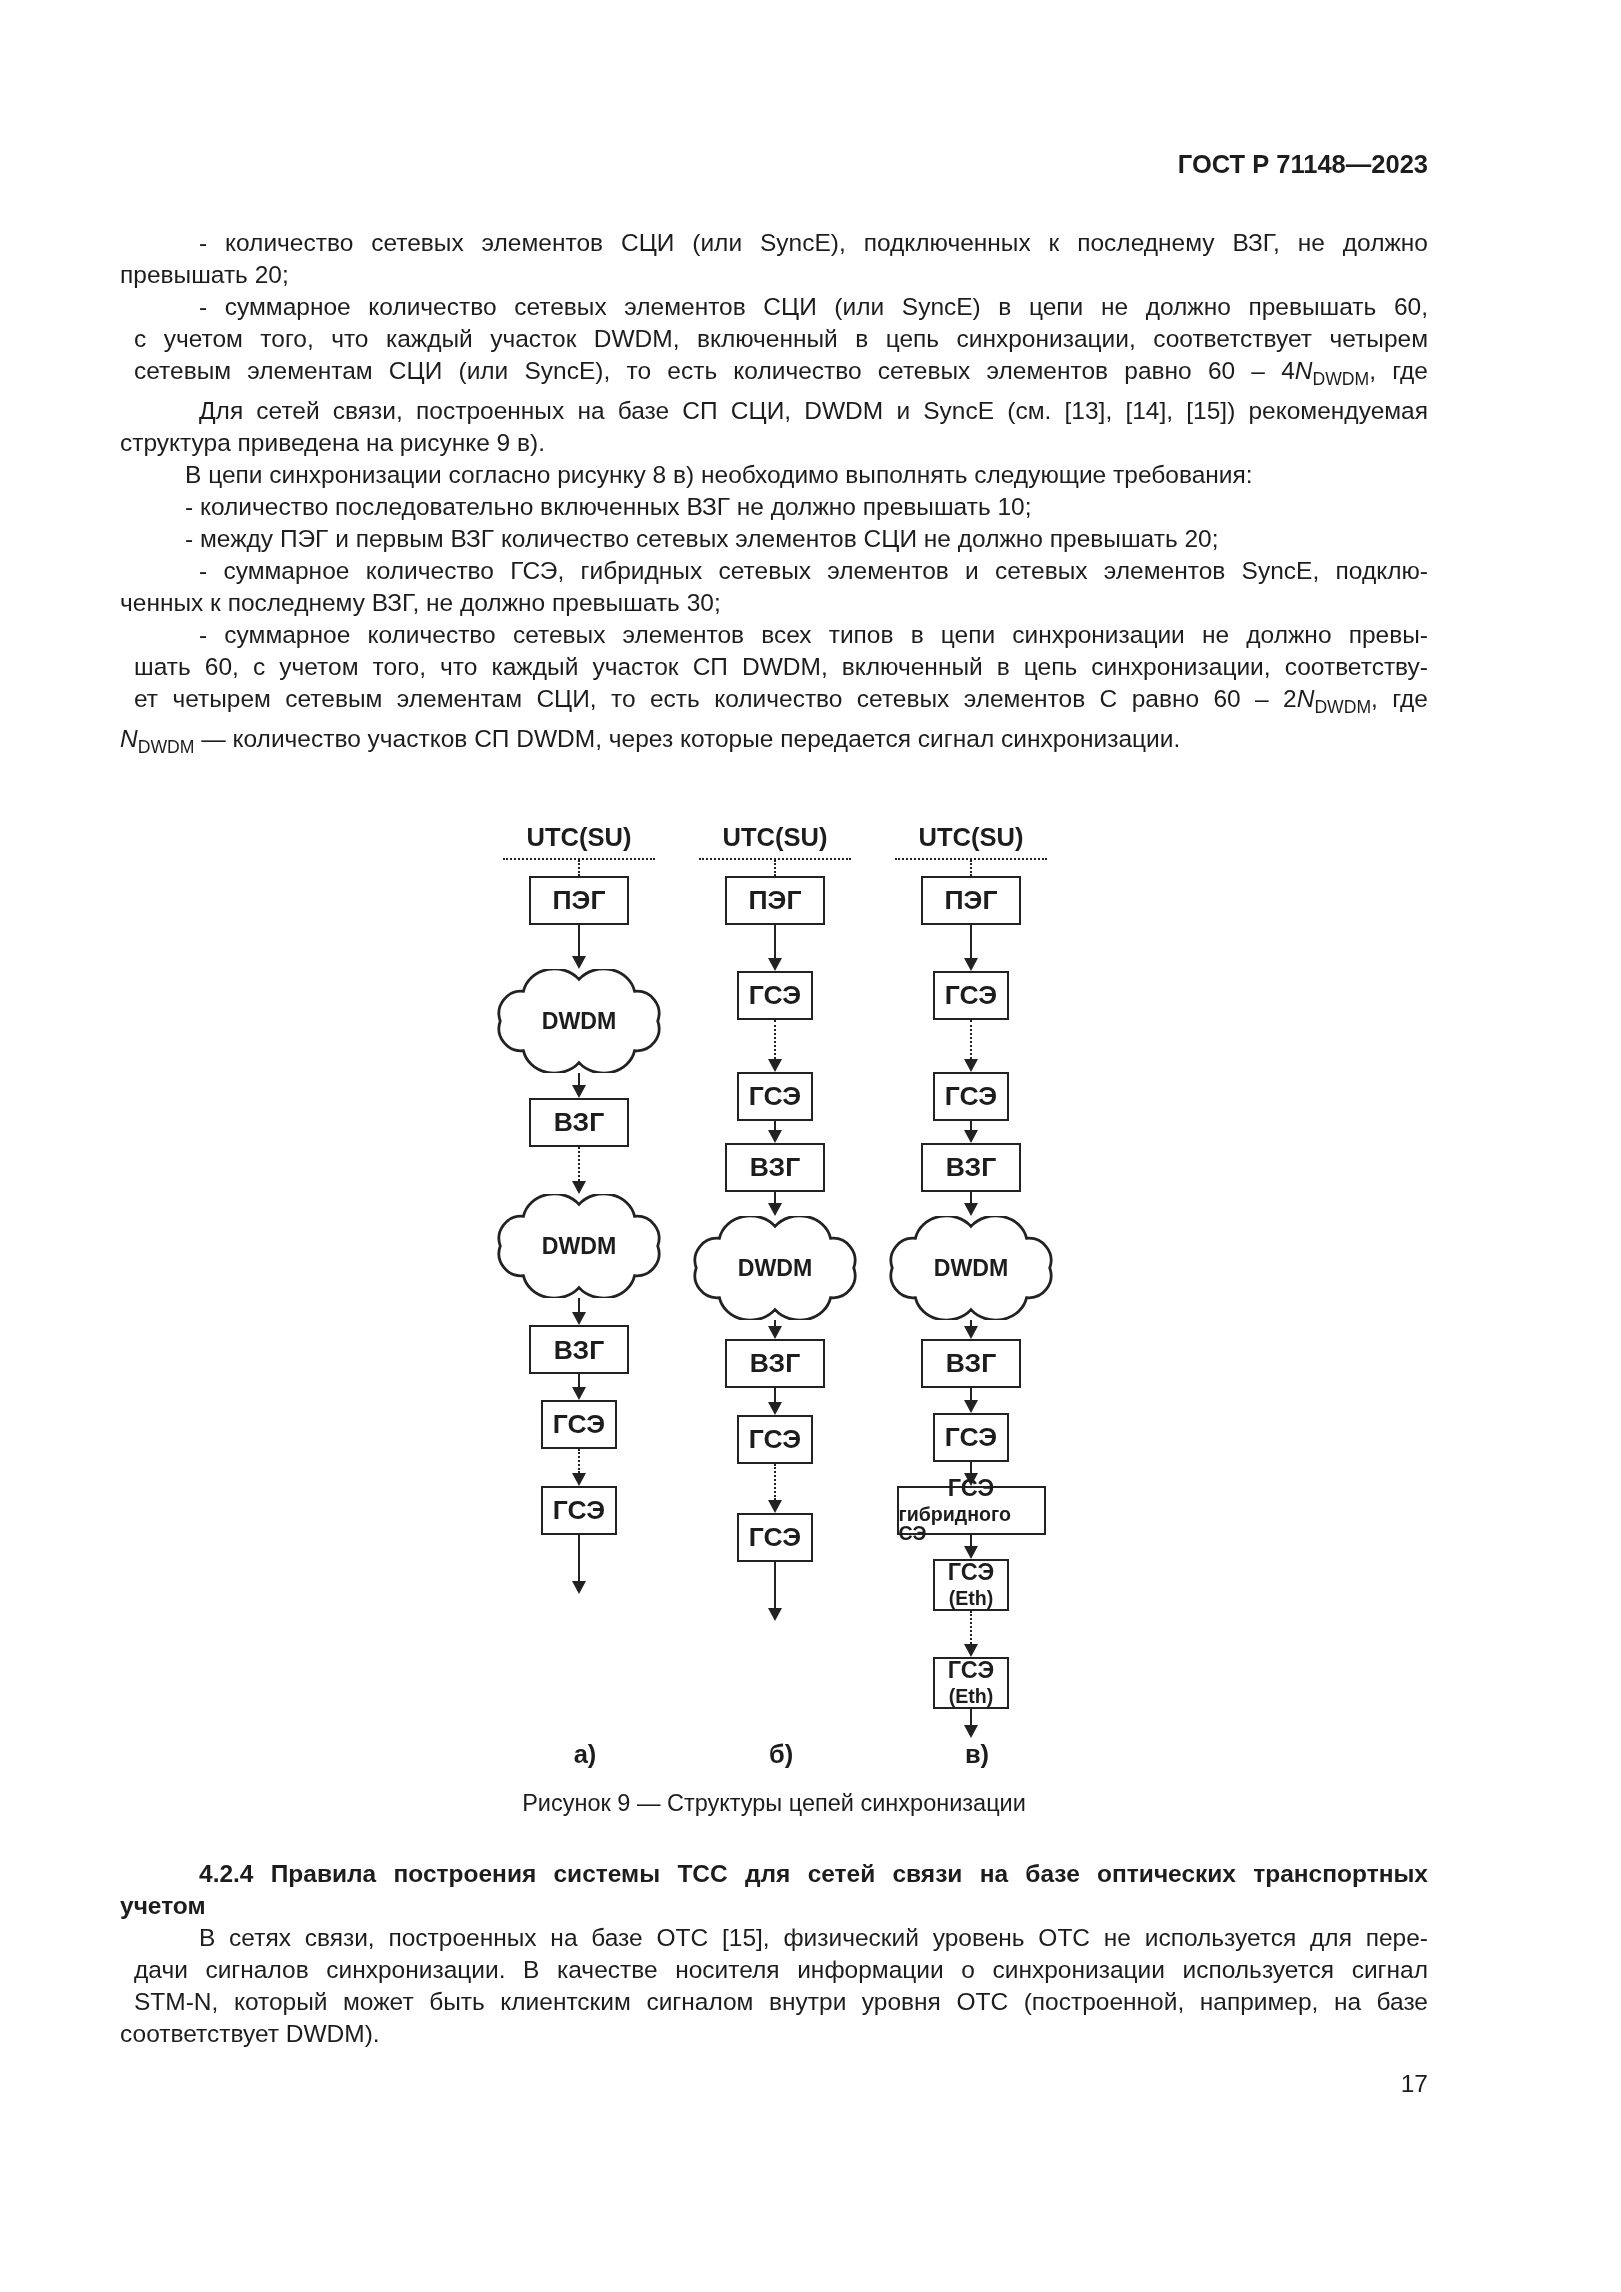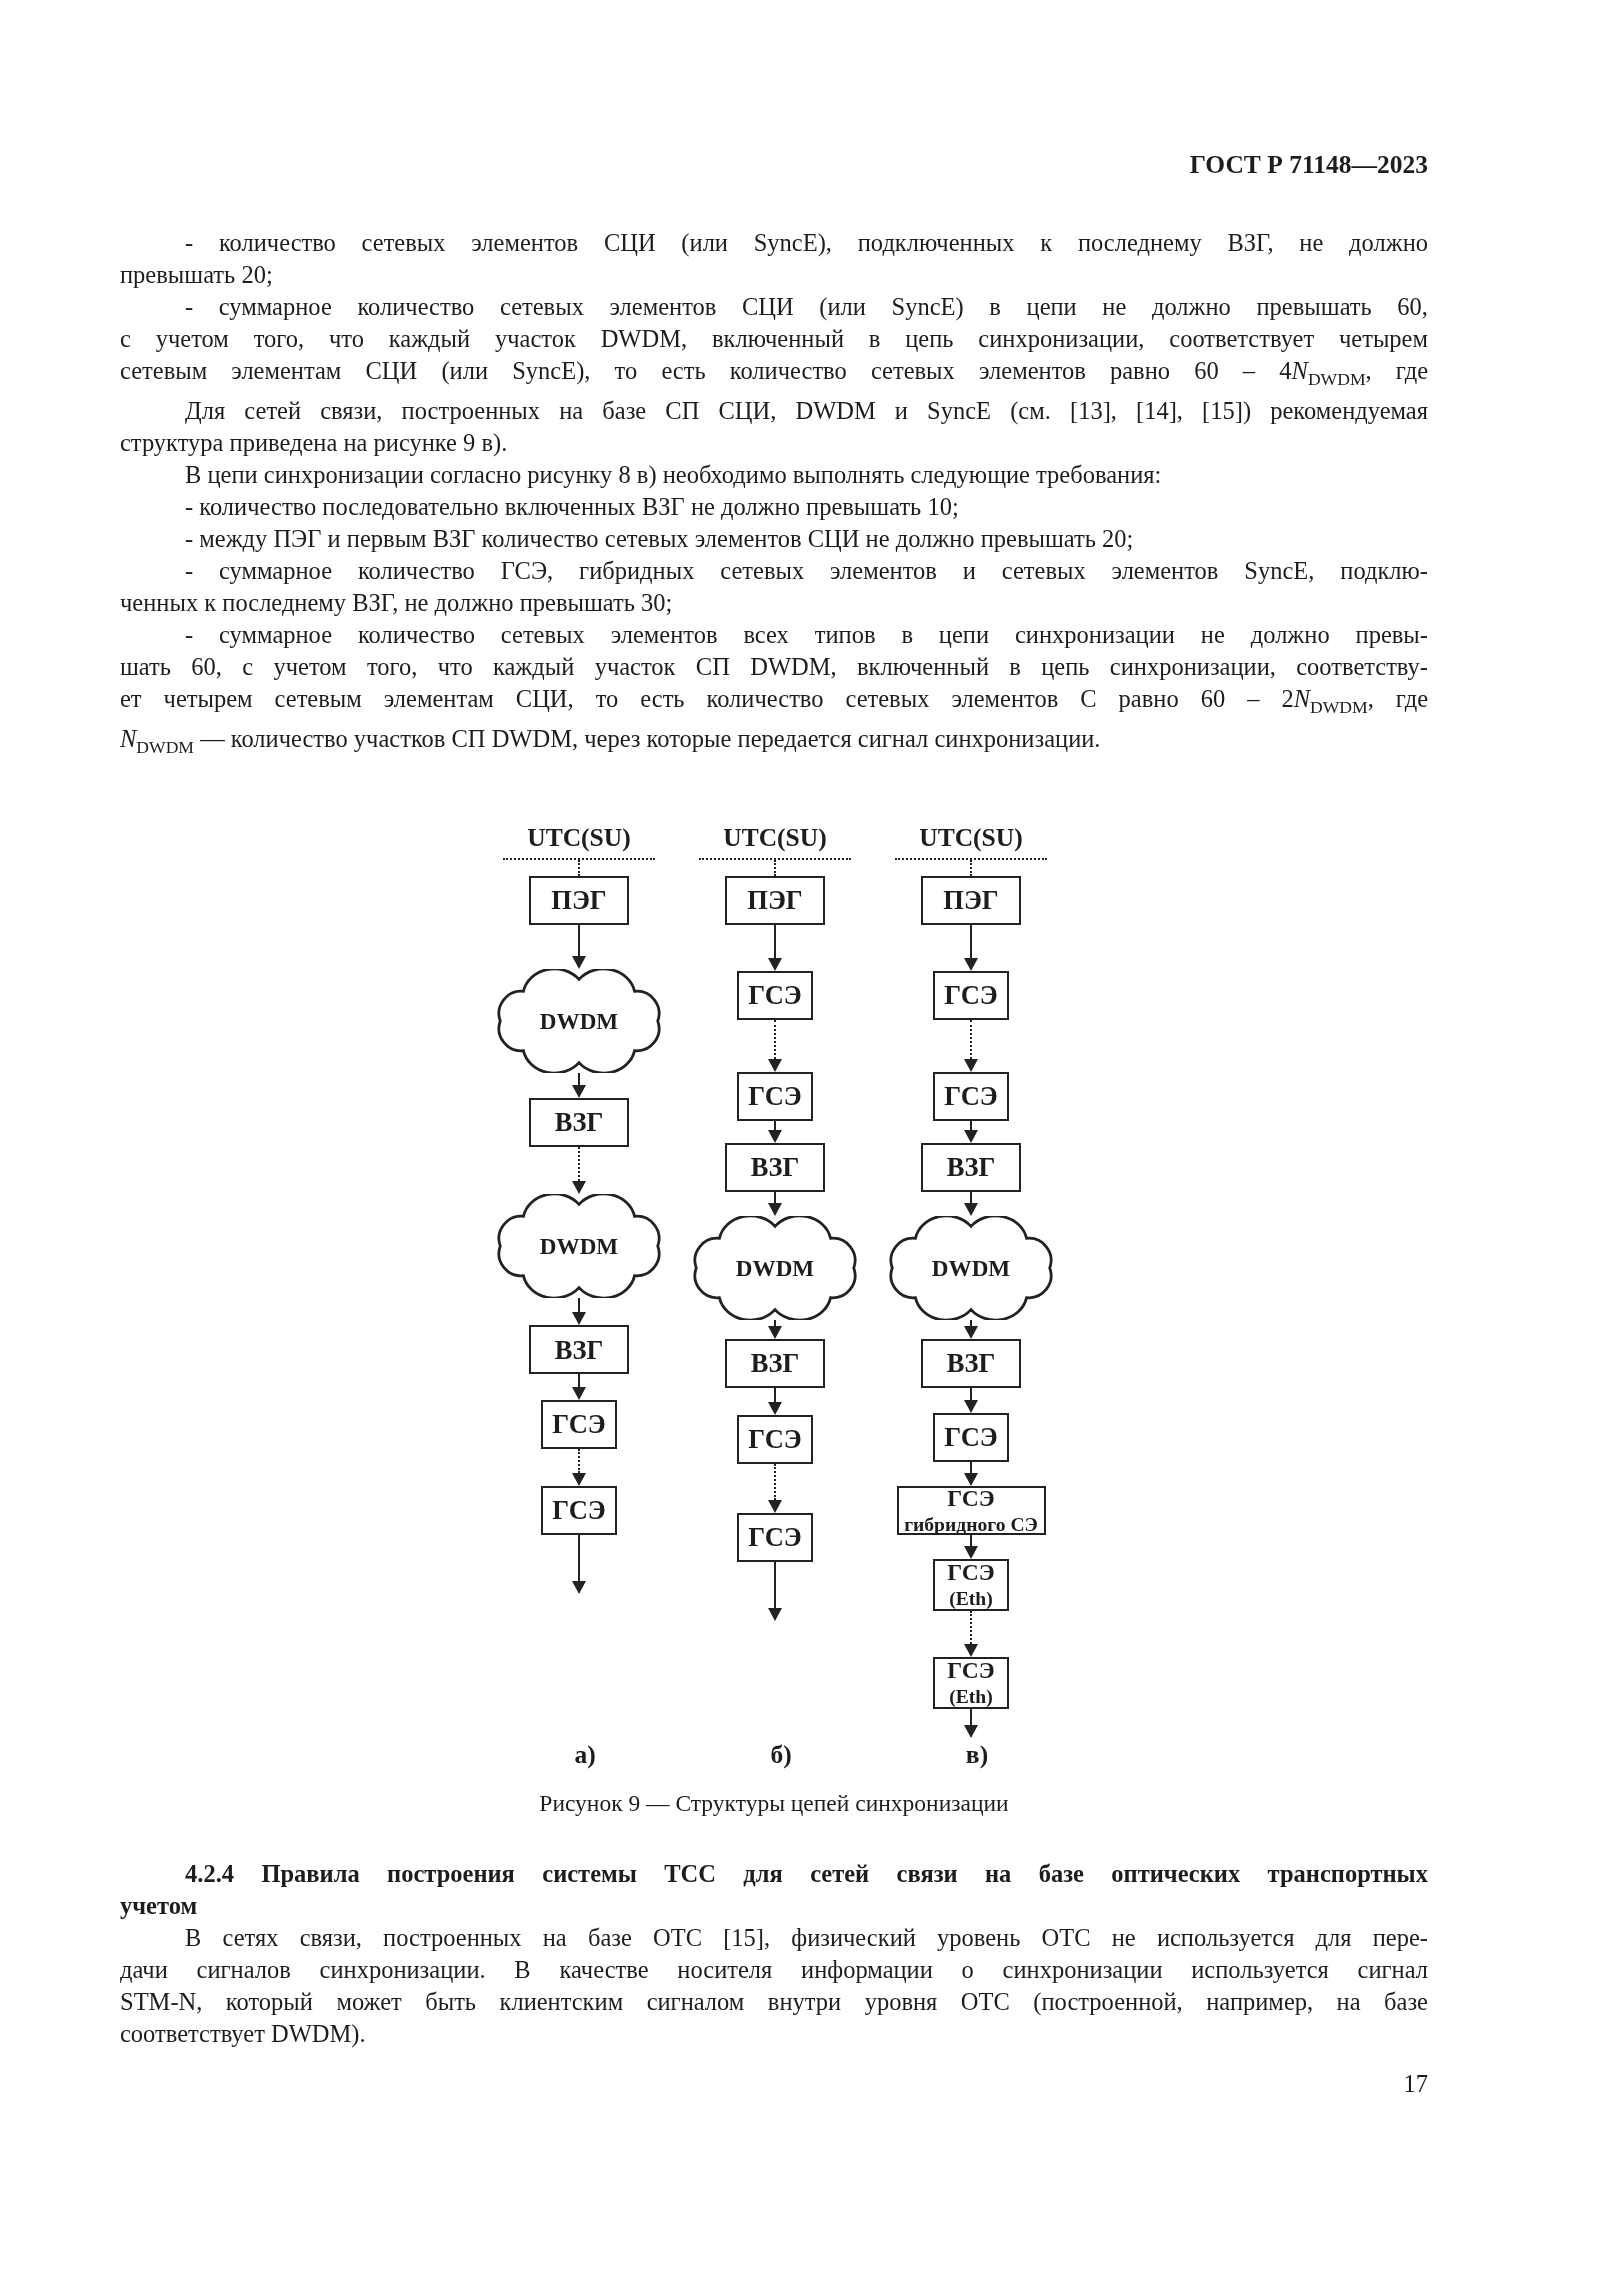--- a/index.html
+++ b/index.html
@@ -1,21 +1,21 @@
 <!DOCTYPE html>
 <html><head>
 <meta charset="utf-8">
 <style>
   html,body{margin:0;padding:0;background:#e8e8e8;}
   .page{position:relative;width:1621px;height:2293px;background:#ffffff;
-        font-family:Liberation Serif, serif;color:#1d1d1d;overflow:hidden;}
+        font-family:Liberation Sans, sans-serif;color:#1d1d1d;overflow:hidden;}
   .header{position:absolute;top:150px;right:193px;font-size:25.5px;font-weight:bold;line-height:29px;}
   .textblock{position:absolute;left:120px;width:1308px;font-size:24.5px;line-height:32px;}
   .line{text-align:justify;text-align-last:left;}
-  .line.just{text-align-last:justify;}
+  .line.just{text-align-last:justify;margin-left:14px;}
   .line.ind{text-indent:65px;}
   .line .i{font-style:italic;}
   .line .sub{font-size:17.6px;vertical-align:-5.9px;}
   .heading{font-weight:bold;}
   .caption{position:absolute;top:1790px;left:120px;width:1308px;text-align:center;font-size:23.5px;}
   .pagenum{position:absolute;top:2070px;right:193px;font-size:24.5px;}
   
   #figure{position:absolute;left:0;top:0;width:1621px;height:2293px;pointer-events:none;}
   .fcol{position:absolute;top:821px;display:flex;flex-direction:column;align-items:center;transform:translateX(-50%);}
   .srclabel{height:33px;line-height:33px;font-size:25.5px;font-weight:bold;}

